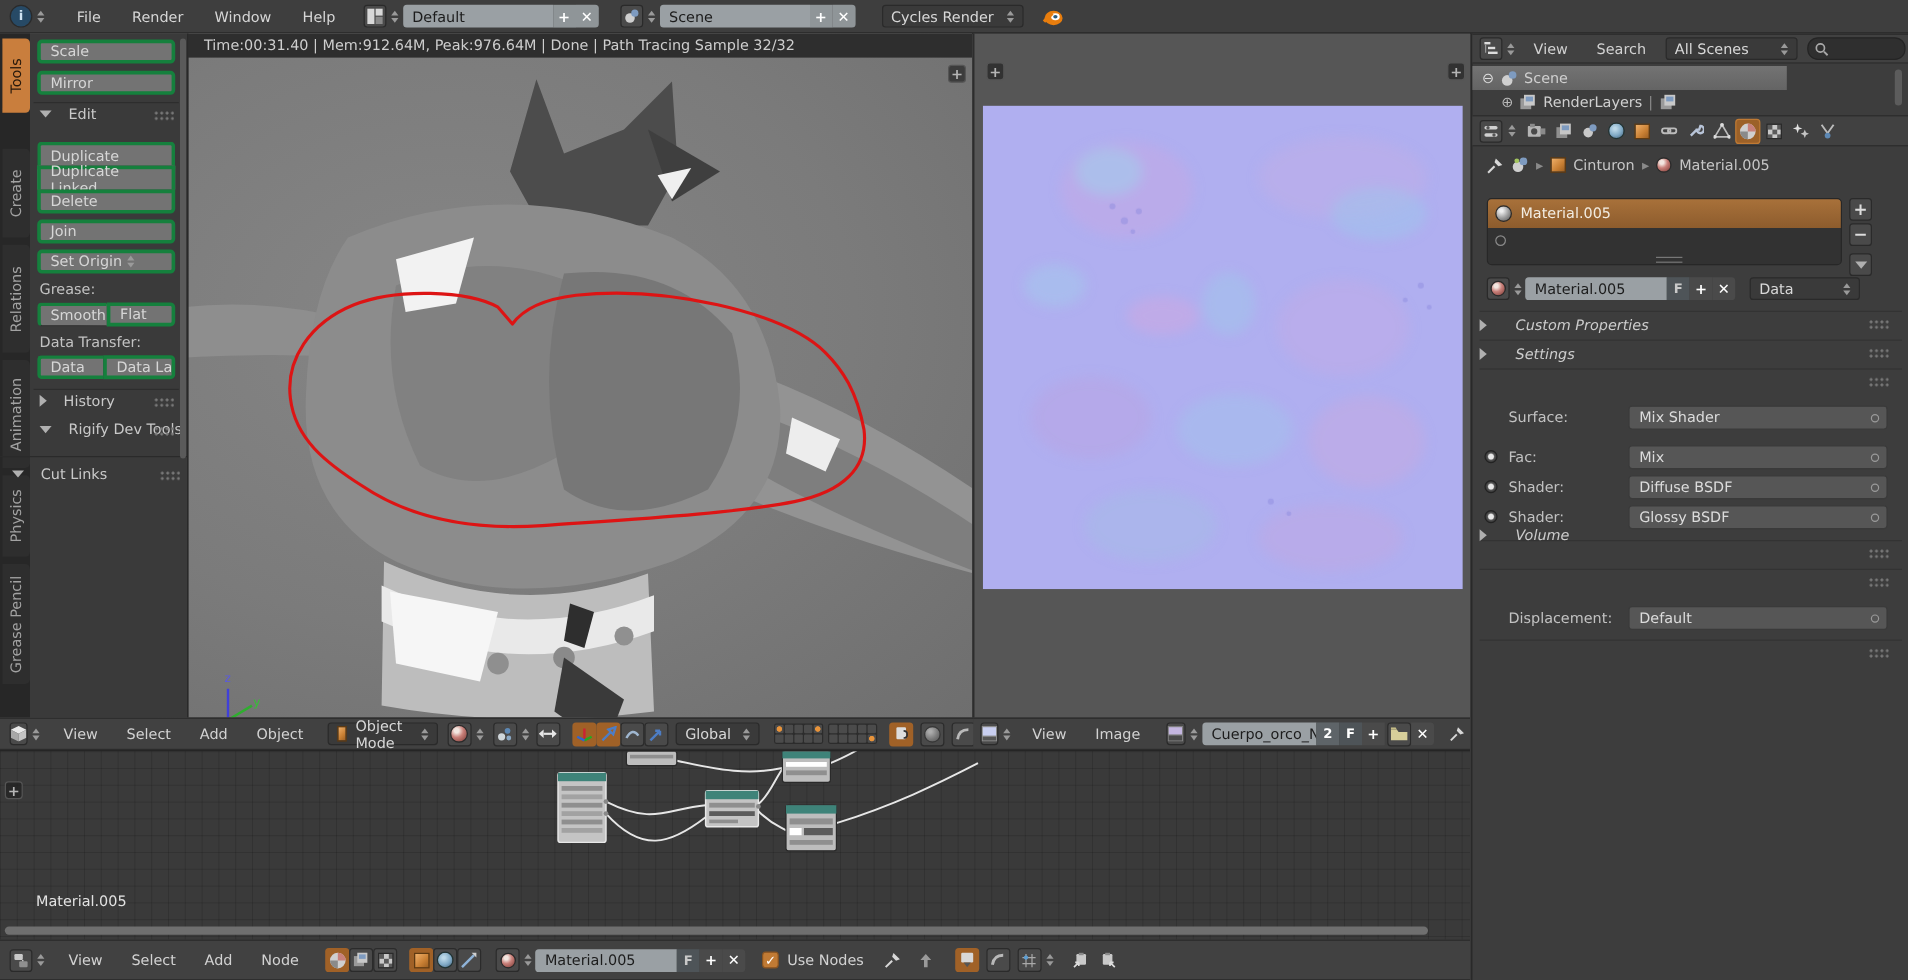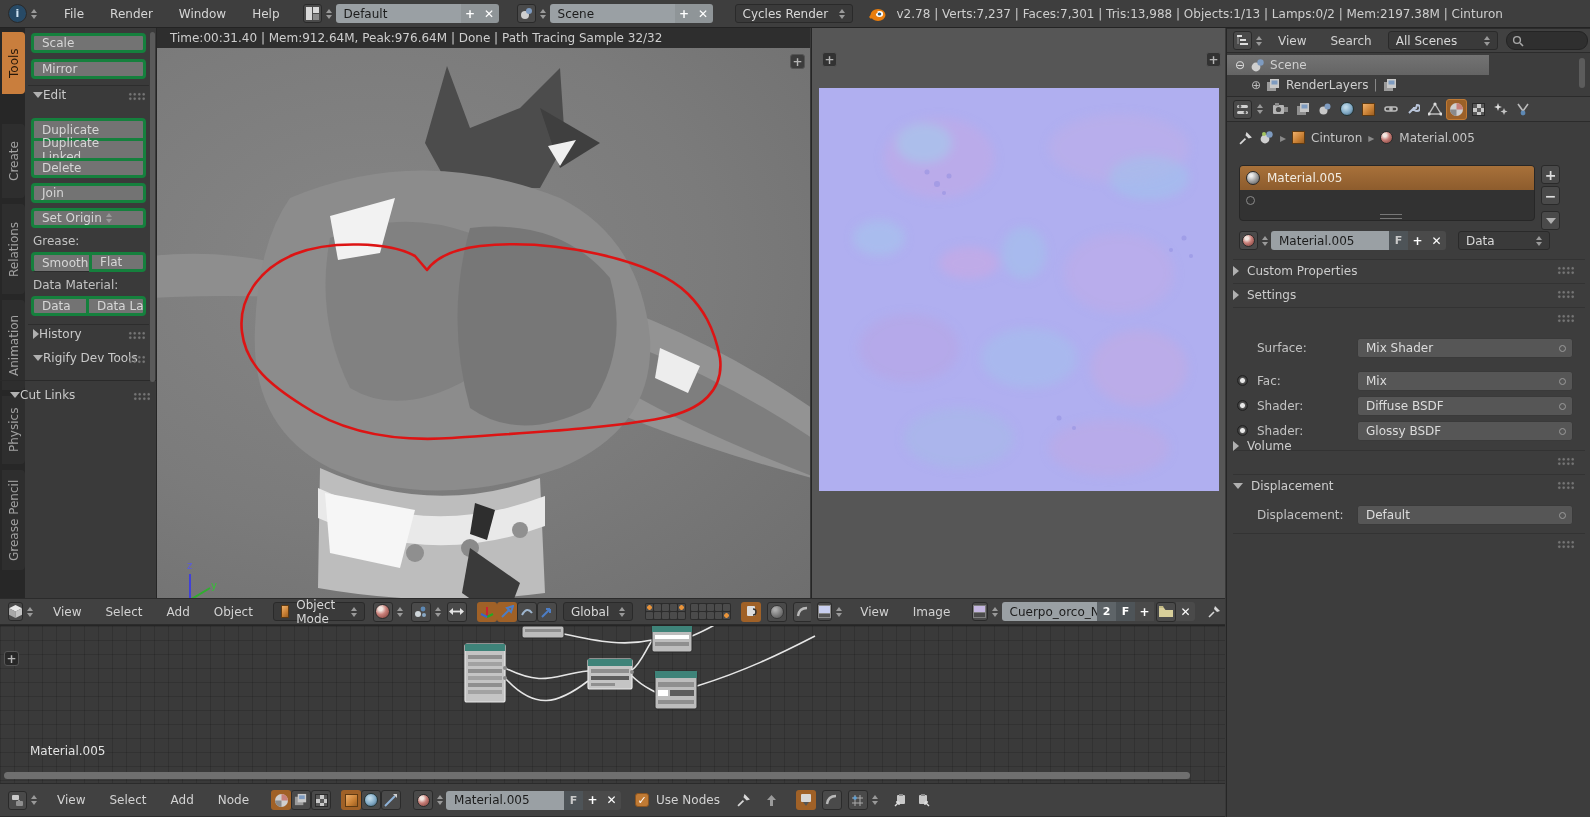--- a/index.html
+++ b/index.html
@@ -31,21 +31,21 @@
   
   #toolshelf { left:0; top:28px; width:157px; height:570px; background:#3a3a3a; border-right:1px solid #262626; }
   .tabcol { position:absolute; left:0; top:0; width:25px; height:100%; background:#272727; }
   .vtab { position:absolute; left:2px; width:23px; background:#2e2e2e; color:#a2a2a2; border-radius:4px 0 0 4px; writing-mode:vertical-rl; transform:rotate(180deg); display:flex; align-items:center; justify-content:center; font-size:12px; }
   .vtab.active { background:#c97e3d; color:#26180b; }
   .tsbtn { position:absolute; left:31px; width:115px; height:20px; background:#737373; border:3px solid #15803d; border-radius:4px; color:#d6d6d6; display:flex; align-items:center; padding:0 8px; }
   .tsbtn.stack-top { border-radius:4px 4px 0 0; border-bottom:none; }
   .tsbtn.stack-mid { border-radius:0; border-bottom:none; }
   .tsbtn.stack-bot { border-radius:0 0 4px 4px; }
   .ts-label { position:absolute; left:33px; color:#c2c2c2; }
-  .phead { position:absolute; color:#c9c9c9; display:flex; align-items:center; gap:0; }
+  .phead { position:absolute; color:#c9c9c9; display:flex; align-items:center; gap:14px; }
   .tri-d { width:0; height:0; border-left:5px solid transparent; border-right:5px solid transparent; border-top:6px solid #b0b0b0; display:inline-block; }
   .tri-r { width:0; height:0; border-top:5px solid transparent; border-bottom:5px solid transparent; border-left:6px solid #b0b0b0; display:inline-block; }
   .grip { width:17px; height:9px; background-image:radial-gradient(#787878 1px, transparent 1.4px); background-size:4.5px 4.5px; }
   .hsep { position:absolute; left:28px; width:121px; height:1px; background:#2d2d2d; }
   .vscroll { position:absolute; left:150px; top:4px; width:5px; height:350px; background:#5a5a5a; border-radius:3px; }
 
   
   #viewport { left:0; top:28px; width:810px; height:570px; background:radial-gradient(ellipse at 46% 42%, #868686 0%, #7b7b7b 55%, #6e6e6e 100%); overflow:hidden; }
   #renderinfo { position:absolute; left:0; top:0; width:810px; height:20px; background:#2e2e2e; color:#cecece; display:flex; align-items:center; padding-left:170px; }
   .plusbtn { width:15px; height:15px; background:rgba(30,30,30,.65); border:1px solid #555; border-radius:3px; color:#b5b5b5; font-weight:bold; display:flex; align-items:center; justify-content:center; font-size:12px; line-height:1; }
@@ -57,21 +57,21 @@
 
   
   #rightpanel { left:1226px; top:28px; width:364px; height:789px; background:#3d3d3d; border-left:1px solid #262626; }
   #outliner-hdr { position:absolute; left:0; top:0; width:364px; height:25px; }
   .out-row { position:absolute; left:0; width:364px; height:20px; display:flex; align-items:center; gap:5px; color:#cfcfcf; }
   .sel-row { background:linear-gradient(#737373,#646464); }
   #props-tabs { position:absolute; left:0; top:68px; width:364px; height:26px; background:#414141; border-top:1px solid #2b2b2b; border-bottom:1px solid #2b2b2b; display:flex; align-items:center; gap:1px; padding-left:6px; }
   .ptab { width:21px; height:21px; display:flex; align-items:center; justify-content:center; border-radius:3px; }
   .ptab.on { background:#9c6128; border:1px solid #c07a34; }
   .crumb { color:#c6c6c6; display:flex; align-items:center; gap:6px; }
-  .pp-hdr { position:absolute; left:6px; width:352px; height:19px; display:flex; align-items:center; gap:8px; color:#cccccc; }
+  .pp-hdr { position:absolute; left:6px; width:352px; height:19px; display:flex; align-items:center; gap:24px; color:#cccccc;font-style:italic; }
   .pp-sep { position:absolute; left:6px; width:352px; height:1px; background:#333333; }
   .prow-label { position:absolute; left:30px; color:#c2c2c2; }
   .prow-field { position:absolute; left:130px; width:216px; height:20px; background:#565656; border:1px solid #3a3a3a; border-radius:3px; color:#dcdcdc; display:flex; align-items:center; padding:0 8px; }
   .ring { position:absolute; right:6px; top:6px; width:7px; height:7px; border:1px solid #9a9a9a; border-radius:50%; }
   .socket { position:absolute; left:10px; width:11px; height:11px; border-radius:50%; background:radial-gradient(#e7e7e7 2px, #555 3px, #2e2e2e 5px); border:1px solid #222; }
 
   
   #nodearea { left:0; top:625px; width:1225px; height:158px; background-color:#3a3a3a;
     background-image:linear-gradient(to right, rgba(0,0,0,.14) 1px, transparent 1px),
                      linear-gradient(to bottom, rgba(0,0,0,.14) 1px, transparent 1px);
@@ -144,21 +144,20 @@
           <i class="dn"></i>
         </span>
     </div>
 
     <svg width="20" height="20" viewBox="0 0 20 20" style="margin-left:14px">
       <ellipse cx="11" cy="11" rx="7.5" ry="6" fill="#e87d0d"></ellipse>
       <ellipse cx="12.5" cy="10" rx="3.6" ry="2.9" fill="#fff"></ellipse>
       <ellipse cx="12.5" cy="10" rx="1.8" ry="1.5" fill="#2b5b7c"></ellipse>
       <path d="M2 13 L8 6 L11 8 L4 15 Z" fill="#e87d0d"></path>
     </svg>
-    <span style="margin-left:10px; color:#cecece">v2.78 | Verts:7,237 | Faces:7,301 | Tris:13,988 | Objects:1/13 | Lamps:0/2 | Mem:2197.38M | Cinturon</span>
   </div>
 
   <div id="viewport" class="abs">
     <svg class="abs" style="left:0; top:20px" width="810" height="550" viewBox="0 0 810 550">
 
       <path d="M110 215 Q200 195 290 218 L300 250 Q210 245 120 252 Z" fill="#8e8e8e"></path>
 
       <path d="M540 235 Q680 270 812 360 L812 430 Q660 390 540 330 Z" fill="#939393"></path>
       <path d="M640 300 Q730 335 812 390 L812 428 Q700 385 630 345 Z" fill="#7e7e7e"></path>
 
@@ -233,21 +232,21 @@
       <span class="stepper">
           <i class="up"></i>
           <i class="dn"></i>
         </span>
     </div>
 
     <div class="ts-label" style="top:206px">Grease:</div>
     <div class="tsbtn stack-top" style="top:224px; width:58px; border-radius:4px 0 0 4px; border-bottom:1px solid #2c2c2c; border-right:none">Smooth</div>
     <div class="tsbtn" style="top:224px; left:89px; width:57px; border-radius:0 4px 4px 0">Flat</div>
 
-    <div class="ts-label" style="top:250px">Data Material:</div>
+    <div class="ts-label" style="top:250px">Data Transfer:</div>
     <div class="tsbtn" style="top:268px; width:55px; border-radius:4px 0 0 4px; border-right:none">Data</div>
     <div class="tsbtn" style="top:268px; left:86px; width:60px; border-radius:0 4px 4px 0; overflow:hidden; white-space:nowrap">Data La</div>
 
     <div class="hsep" style="top:296px"></div>
     <div class="phead" style="left:33px; top:299px">
       <span class="tri-r"></span>
       <span>History</span>
     </div>
     <div class="grip abs" style="left:128px; top:303px"></div>
 
@@ -717,24 +716,20 @@
     </div>
 
     <div class="pp-sep" style="top:422px"></div>
     <div class="pp-hdr" style="top:408px">
       <span class="tri-r"></span>
       <span>Volume</span>
     </div>
     <div class="grip abs" style="left:330px; top:429px"></div>
 
     <div class="pp-sep" style="top:446px"></div>
-    <div class="pp-hdr" style="top:448px">
-      <span class="tri-d"></span>
-      <span>Displacement</span>
-    </div>
     <div class="grip abs" style="left:330px; top:453px"></div>
 
     <div class="prow-label" style="top:480px">Displacement:</div>
     <div class="prow-field" style="top:477px">
       <span>Default</span>
         <span class="ring"></span>
     </div>
 
     <div class="pp-sep" style="top:505px"></div>
     <div class="grip abs" style="left:330px; top:512px"></div>

